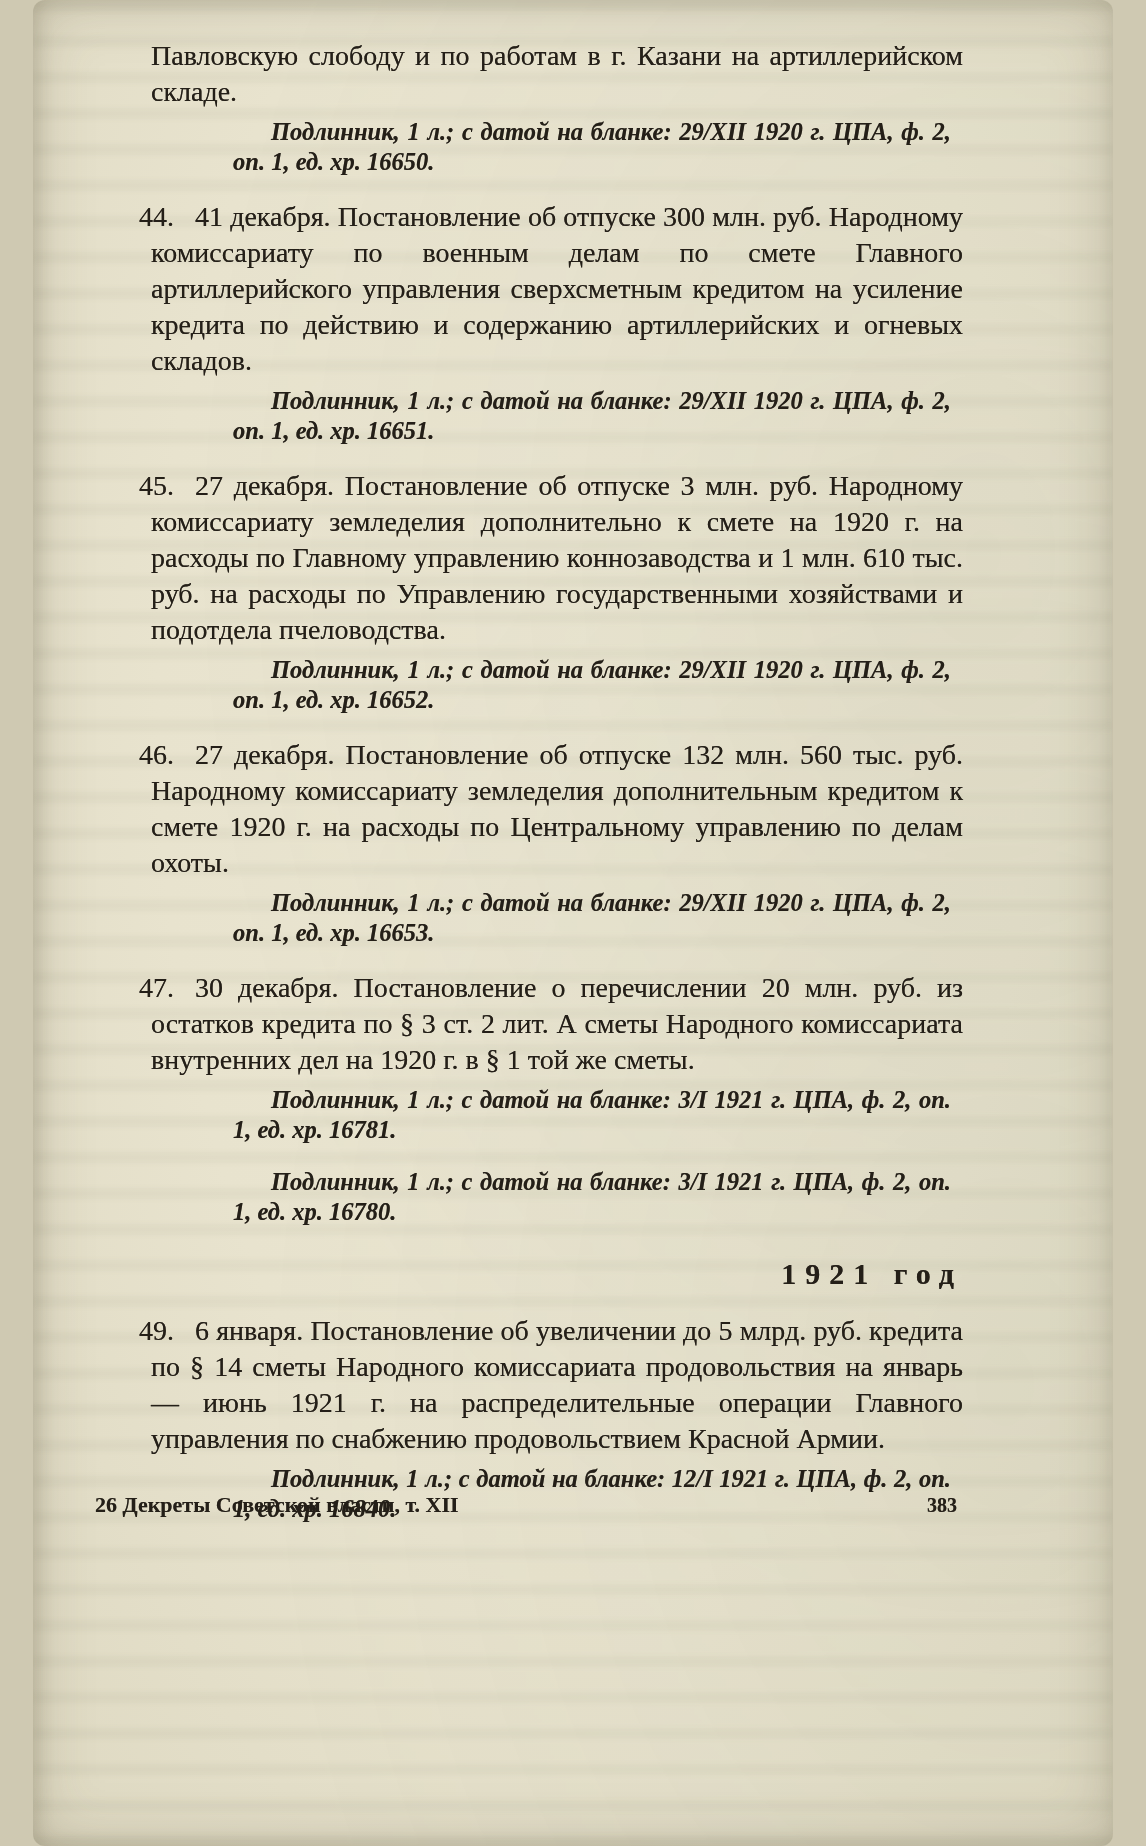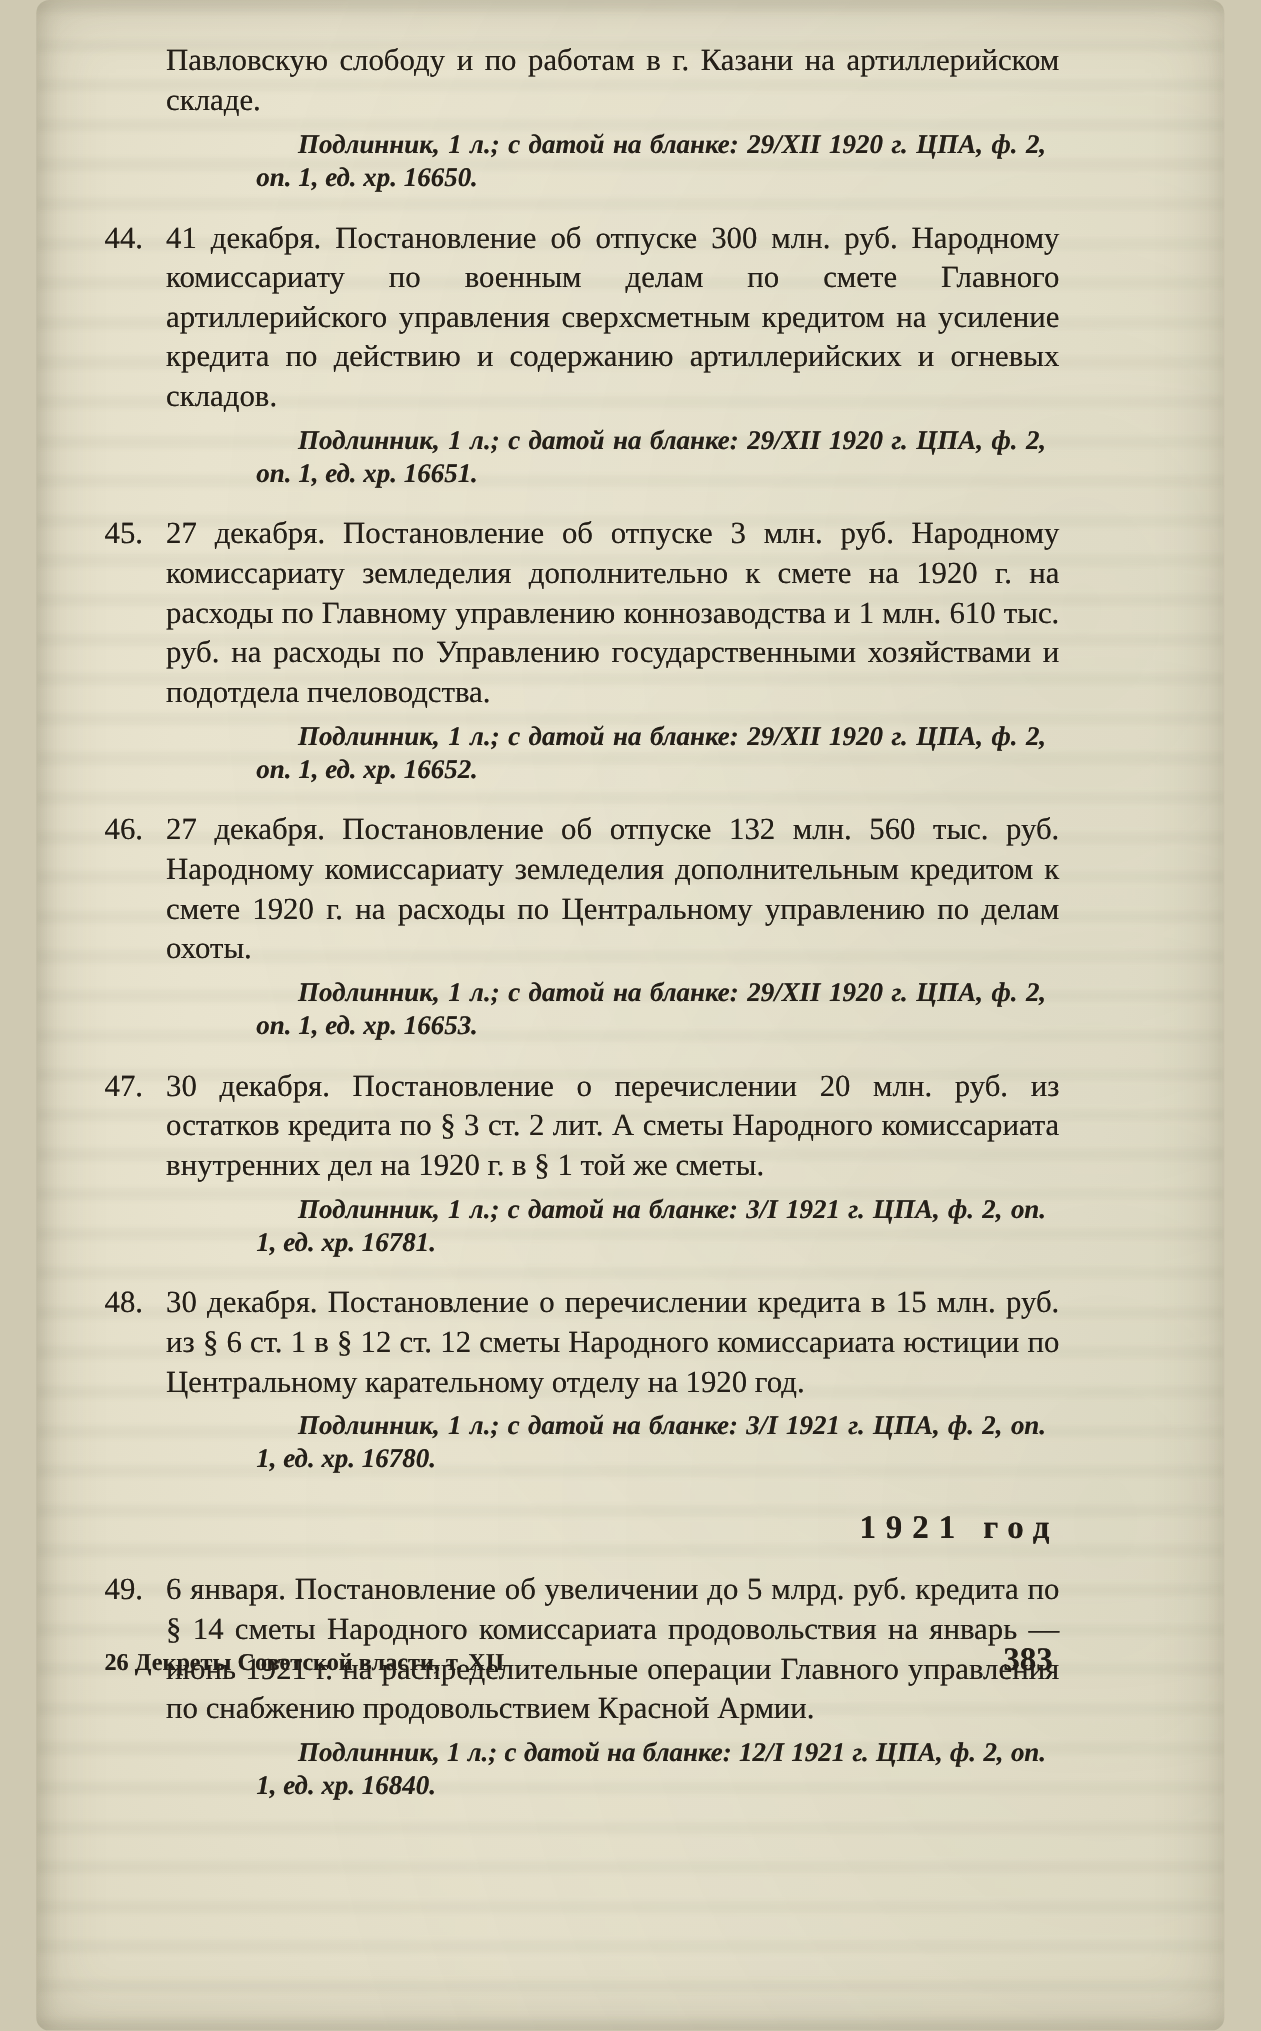--- a/index.html
+++ b/index.html
@@ -54,20 +54,21 @@
     margin-top:22px;
   }
   .entry-body{
     padding-left:56px;
     text-indent:-56px;
   }
   .entry-num{
     display:inline-block;
     width:56px;
     text-indent:0;
+    margin-left:44px;
   }
   .year-heading{
     font-size:30px;
     font-weight:bold;
     letter-spacing:9px;
     text-align:right;
     margin:30px 0 14px 0;
     text-shadow:0 0 0.5px rgba(36,31,24,0.75);
   }
   .footer{
@@ -76,21 +77,21 @@
     top:1492px;
     display:flex;
     justify-content:space-between;
     align-items:baseline;
     font-size:22px;
     font-weight:bold;
     text-shadow:0 0 0.4px rgba(36,31,24,0.6);
     text-align:center;
   }
   .footer .pgnum{
-    font-size:30px;
+    font-size:20px;
     margin-right:6px;
   }
 </style>
 </head>
 <body>
 
 <div class="page">
   <div class="bleed"></div>
 
   <div class="column">
@@ -112,21 +113,20 @@
       <div class="body-text entry-body"><span class="entry-num">46.</span><span>27 декабря. Постановление об отпуске 132 млн. 560 тыс. руб. Народному комиссариату земледелия дополнительным кредитом к смете 1920 г. на расходы по Центральному управлению по делам охоты.</span></div>
       <p class="source">Подлинник, 1 л.; с датой на бланке: 29/XII 1920 г. ЦПА, ф. 2, оп. 1, ед. хр. 16653.</p>
     </div>
 
     <div class="entry">
       <div class="body-text entry-body"><span class="entry-num">47.</span><span>30 декабря. Постановление о перечислении 20 млн. руб. из остатков кредита по § 3 ст. 2 лит. А сметы Народного комиссариата внутренних дел на 1920 г. в § 1 той же сметы.</span></div>
       <p class="source">Подлинник, 1 л.; с датой на бланке: 3/I 1921 г. ЦПА, ф. 2, оп. 1, ед. хр. 16781.</p>
     </div>
 
     <div class="entry">
-      <div class="body-text entry-body"><span class="entry-num">48.</span><span>30 декабря. Постановление о перечислении кредита в 15 млн. руб. из § 6 ст. 1 в § 12 ст. 12 сметы Народного комиссариата юстиции по Центральному карательному отделу на 1920 год.</span></div>
       <p class="source">Подлинник, 1 л.; с датой на бланке: 3/I 1921 г. ЦПА, ф. 2, оп. 1, ед. хр. 16780.</p>
     </div>
 
     <div class="year-heading">1921 год</div>
 
     <div class="entry">
       <div class="body-text entry-body"><span class="entry-num">49.</span><span>6 января. Постановление об увеличении до 5 млрд. руб. кредита по § 14 сметы Народного комиссариата продовольствия на январь — июнь 1921 г. на распределительные операции Главного управления по снабжению продовольствием Красной Армии.</span></div>
       <p class="source">Подлинник, 1 л.; с датой на бланке: 12/I 1921 г. ЦПА, ф. 2, оп. 1, ед. хр. 16840.</p>
     </div>
 

